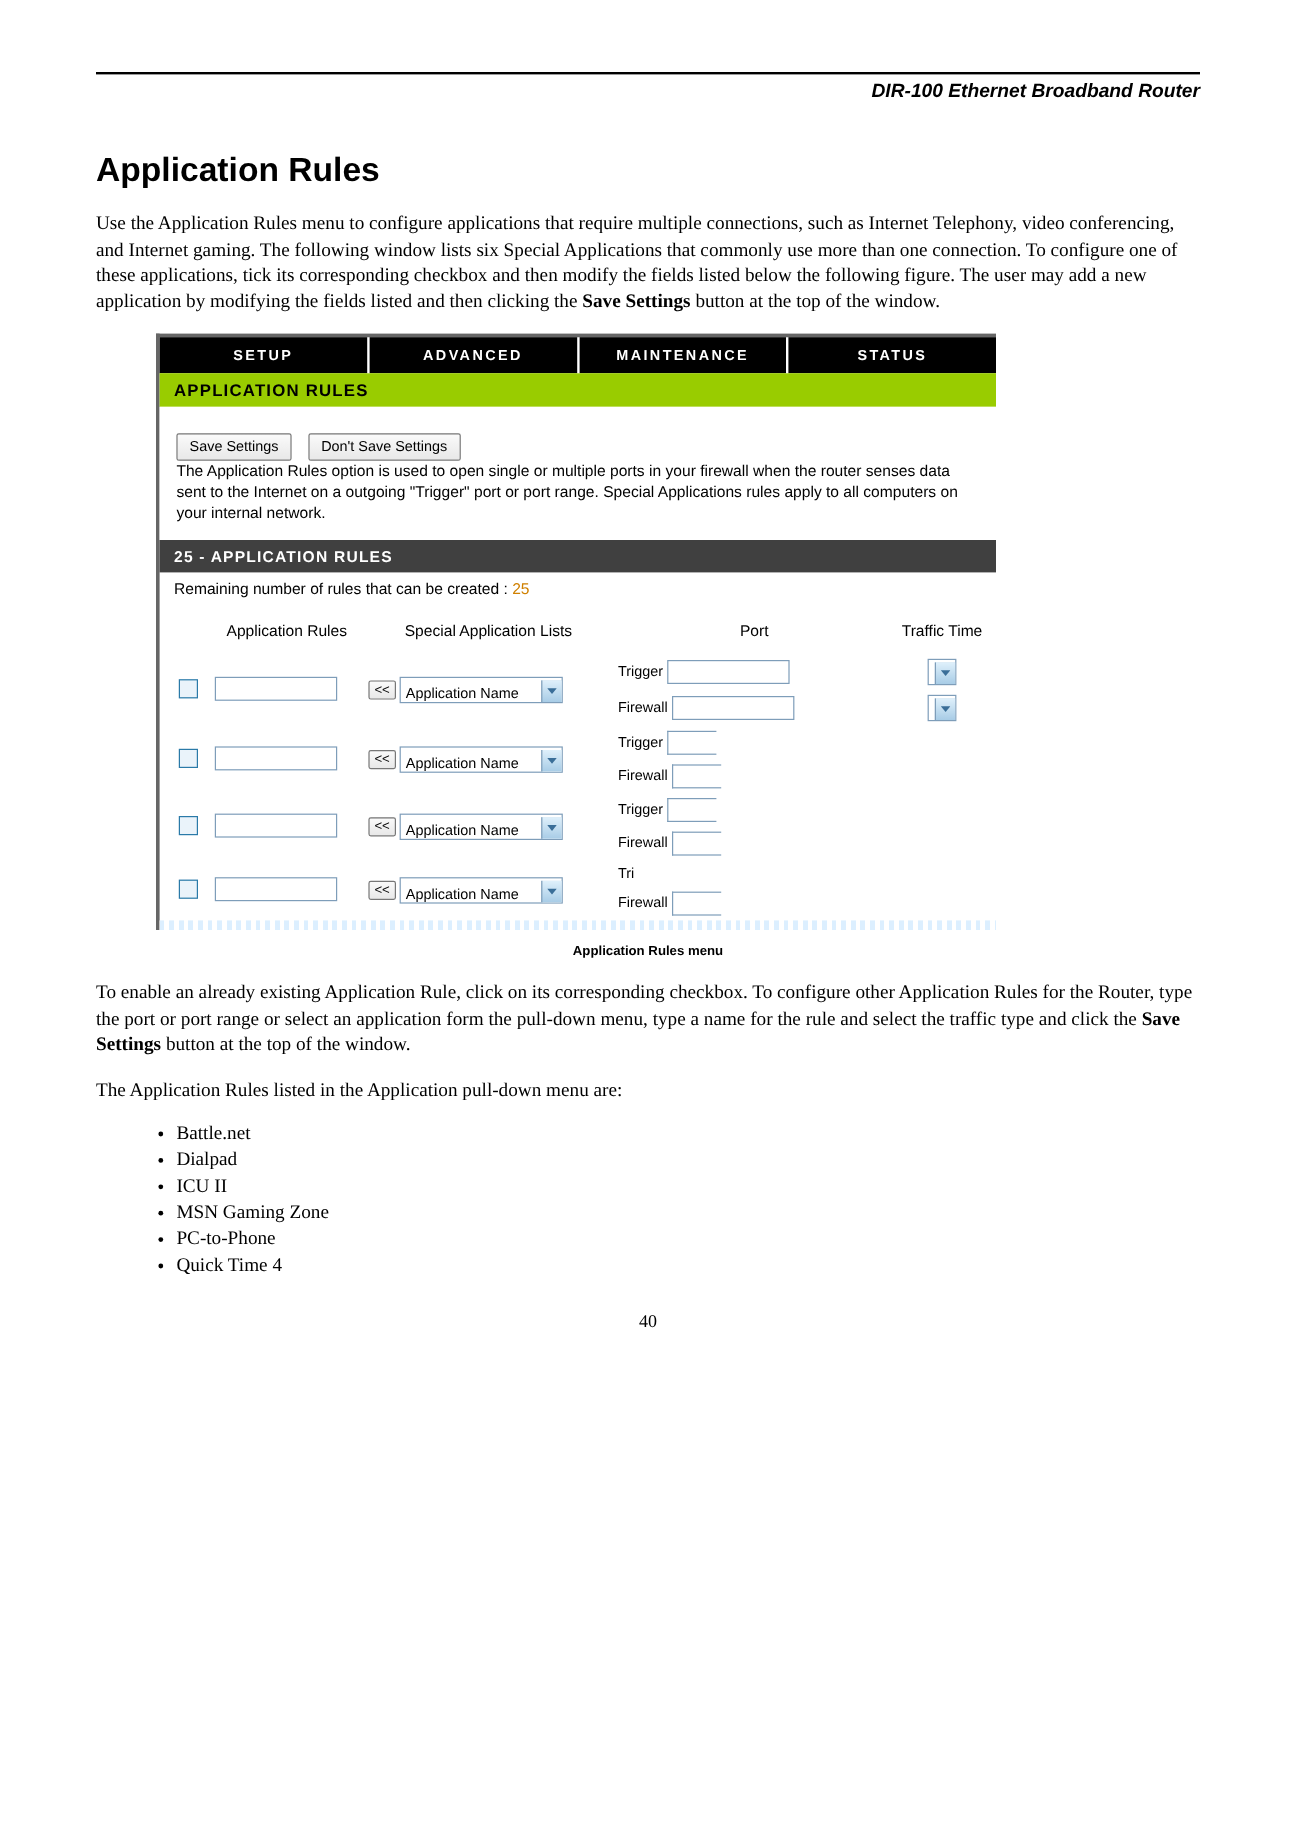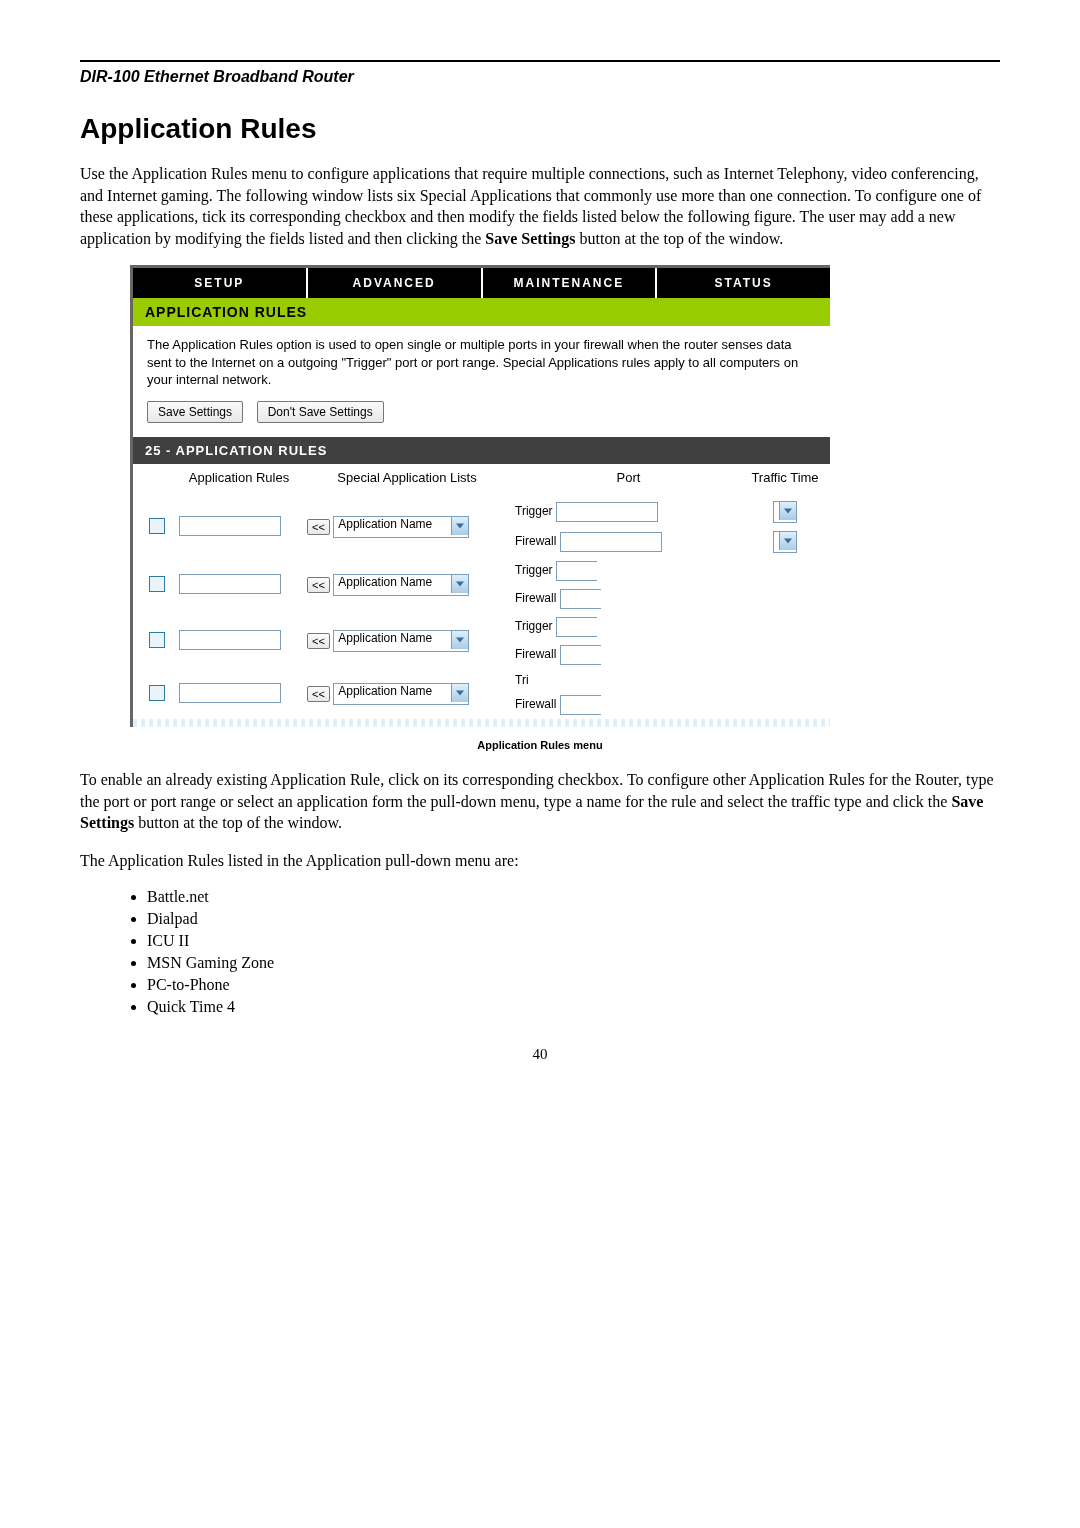--- a/index.html
+++ b/index.html
@@ -11,26 +11,26 @@
     background: #fff;
     width: 1080px;
     box-sizing: border-box;
   }
   .hr-top {
     border: none;
     border-top: 2px solid #000;
     margin: 0 0 6px 0;
   }
   .header-line {
-    text-align: left;
+    text-align: right;
     font-family: Arial, Helvetica, sans-serif;
     font-weight: bold;
     font-style: italic;
     font-size: 16px;
-    margin-bottom: 27px;
+    margin-bottom: 40px;
   }
   h1.page-title {
     font-family: Arial, Helvetica, sans-serif;
     font-size: 28px;
     font-weight: bold;
     margin: 0 0 18px 0;
   }
   p.body-text {
     margin: 0 0 16px 0;
     line-height: 1.35;
@@ -138,21 +138,21 @@
     border-radius: 2px;
     display: inline-block;
     cursor: pointer;
     vertical-align: middle;
   }
   .sel {
     border: 1px solid #7e9db9;
     height: 20px;
     background: #fff;
     display: inline-flex;
-    align-items: flex-start;
+    align-items: flex-end;
     justify-content: space-between;
     min-width: 130px;
     font-size: 12px;
     padding-left: 4px;
     vertical-align: middle;
   }
   .sel.small { min-width: 22px; padding-left: 0; }
   .sel .arrow {
     width: 16px;
     height: 18px;
@@ -215,29 +215,32 @@
   <div class="tabbar">
     <div class="tab">SETUP</div>
     <div class="tab">ADVANCED</div>
     <div class="tab">MAINTENANCE</div>
     <div class="tab">STATUS</div>
   </div>
 
   <div class="green-bar">APPLICATION RULES</div>
 
   <div class="section-body">
-    <div>The Application Rules option is used to open single or multiple ports in your firewall when the router senses data sent to the Internet on a outgoing "Trigger" port or port range. Special Applications rules apply to all computers on your internal network.</div>
     <div style="margin-top:12px">
       <span class="btn">Save Settings</span>
       <span class="btn">Don't Save Settings</span>
     </div>
+    <div>The Application Rules option is used to open single or multiple ports in your firewall when the router senses data sent to the Internet on a outgoing "Trigger" port or port range. Special Applications rules apply to all computers on your internal network.</div>
   </div>
 
   <div class="dark-bar">25 - APPLICATION RULES</div>
 
+  <div class="remain">
+    <span>Remaining number of rules that can be created : </span><span class="num">25</span>
+  </div>
 
   <table class="rules">
     <tbody>
         <tr>
       <th style="width:28px"></th>
       <th style="width:120px">Application Rules</th>
       <th style="width:200px">Special Application Lists</th>
       <th>Port</th>
       <th style="width:70px">Traffic Time</th>
     </tr>

